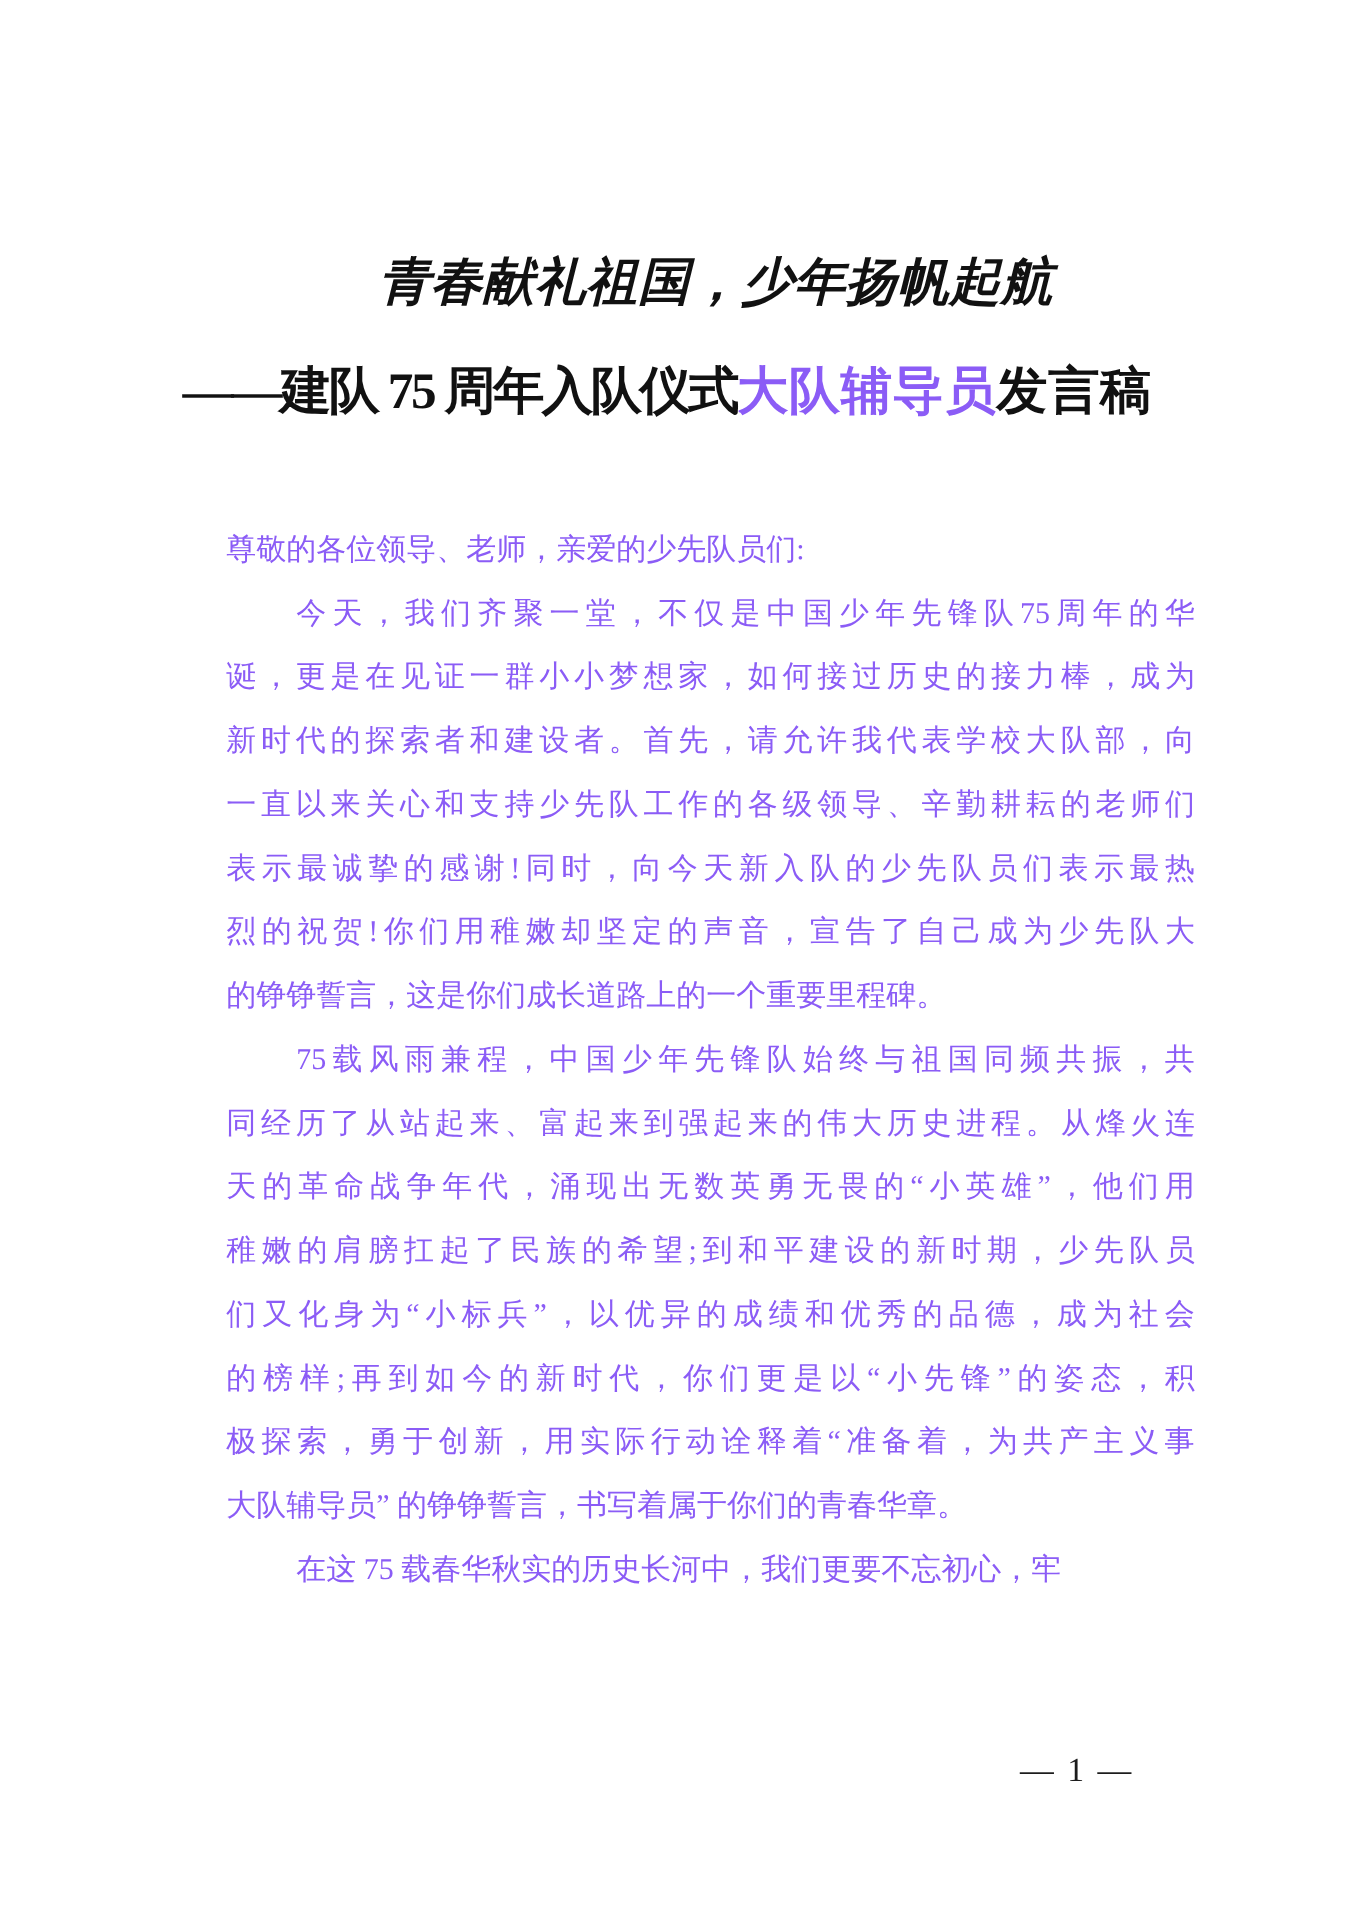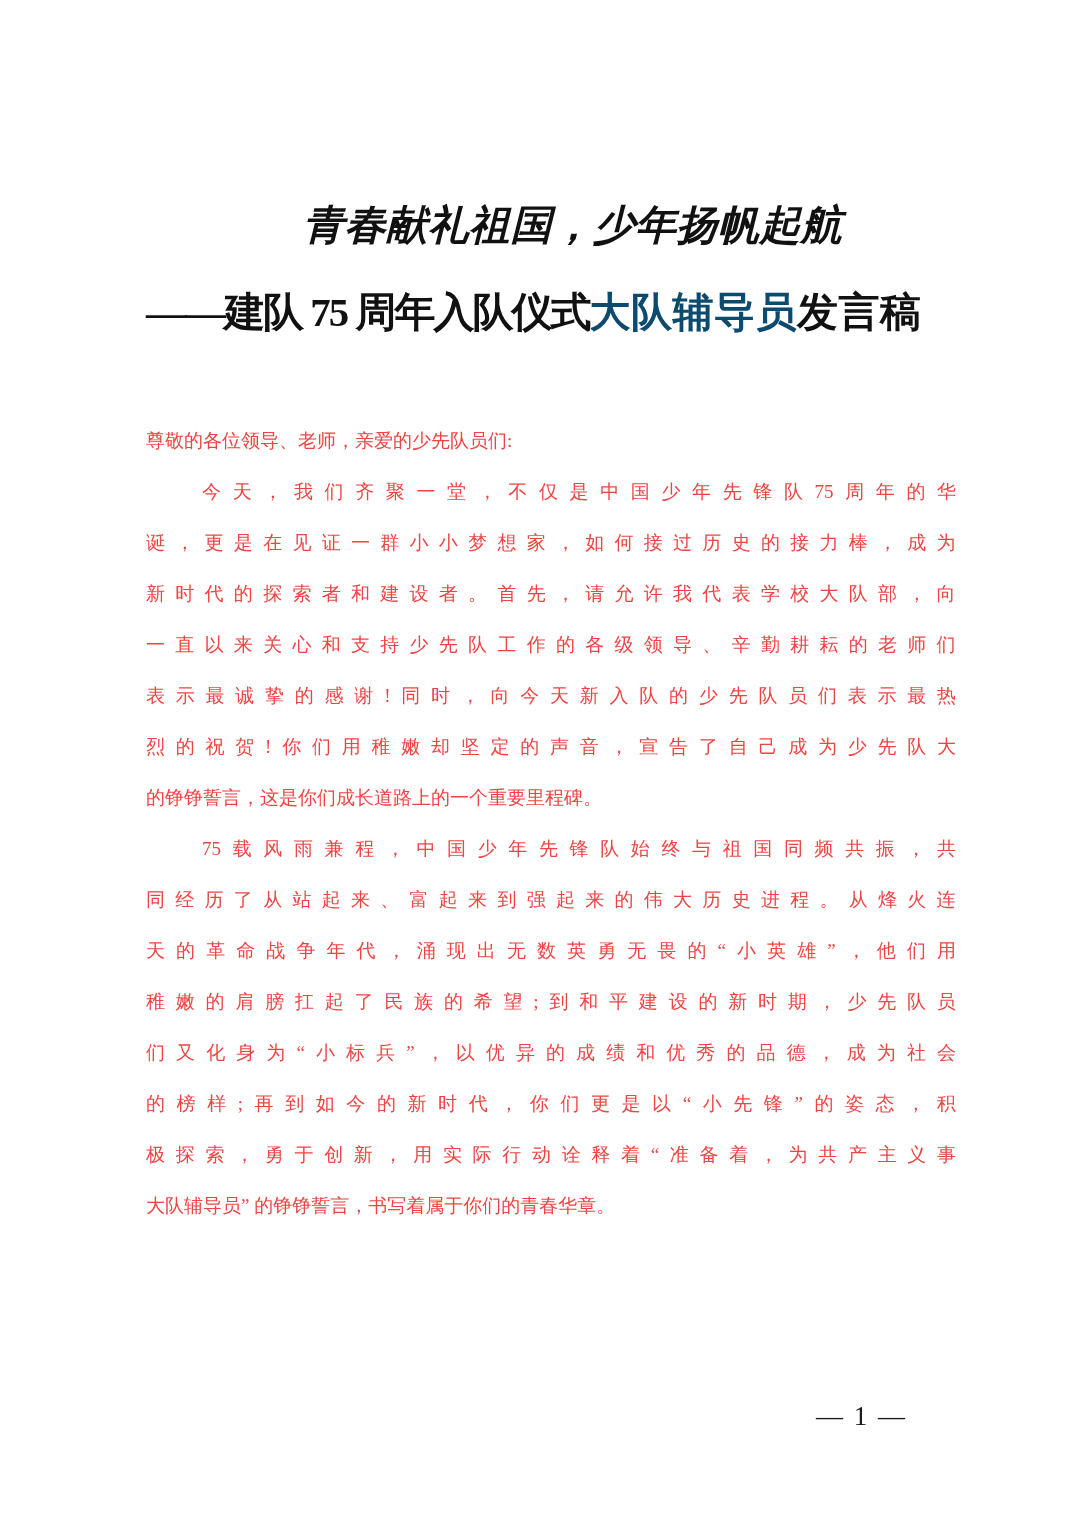--- a/index.html
+++ b/index.html
@@ -45,23 +45,24 @@
   }
   .body-text {
     position: absolute;
     left: 146px;
     top: 415px;
     width: 810px;
   }
   .line {
     height: 51px;
     line-height: 51px;
-    font-size: 19px;
-    color: #ef4444;
+    font-size: 24px;
+    color: #8b5cf6;
     white-space: pre;
+    margin-left: 35px;
   }
   .line.justify {
     display: flex;
     justify-content: space-between;
     align-items: center;
     white-space: normal;
   }
   .line.indent {
     padding-left: 56px;
   }
@@ -76,21 +77,21 @@
     letter-spacing: 2px;
   }
 </style>
 </head>
 <body>
 
 <div class="page">
 
   <div class="doc-title">青春献礼祖国，少年扬帆起航</div>
 
-  <div class="doc-subtitle"><span class="dash">——建队 75 周年入队仪式</span><span style="color: #0c4a6e;">大队辅导员</span><span>发言稿</span></div>
+  <div class="doc-subtitle"><span class="dash">——建队 75 周年入队仪式</span><span style="color: #8b5cf6;">大队辅导员</span><span>发言稿</span></div>
 
   <div class="body-text">
       <div class="line">尊敬的各位领导、老师，亲爱的少先队员们:</div>
       <div class="line indent justify">
         <span>今</span>
         <span>天</span>
         <span>，</span>
         <span>我</span>
         <span>们</span>
         <span>齐</span>
@@ -466,17 +467,18 @@
         <span>着</span>
         <span>，</span>
         <span>为</span>
         <span>共</span>
         <span>产</span>
         <span>主</span>
         <span>义</span>
         <span>事</span>
       </div>
       <div class="line">大队辅导员” 的铮铮誓言，书写着属于你们的青春华章。</div>
+      <div class="line indent">在这 75 载春华秋实的历史长河中，我们更要不忘初心，牢</div>
     </div>
 
   <div class="page-number">— 1 —</div>
 
 </div>
 
 </body></html>

